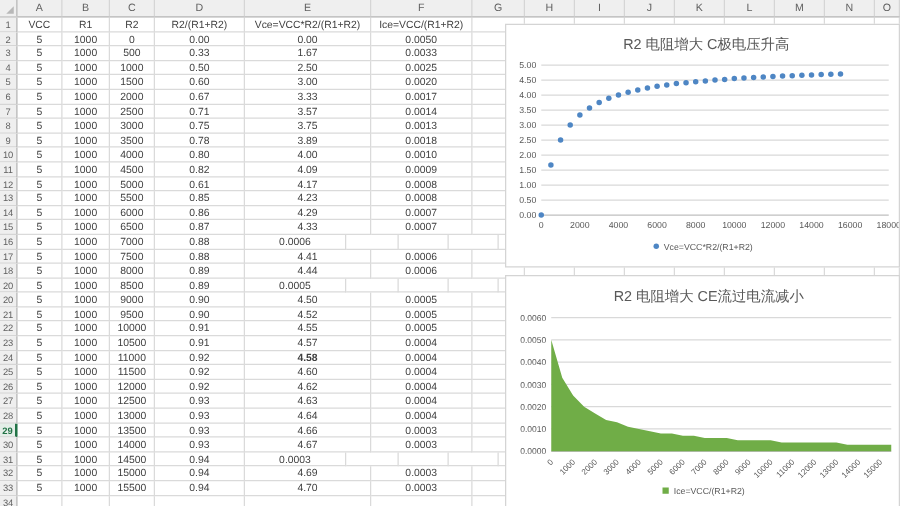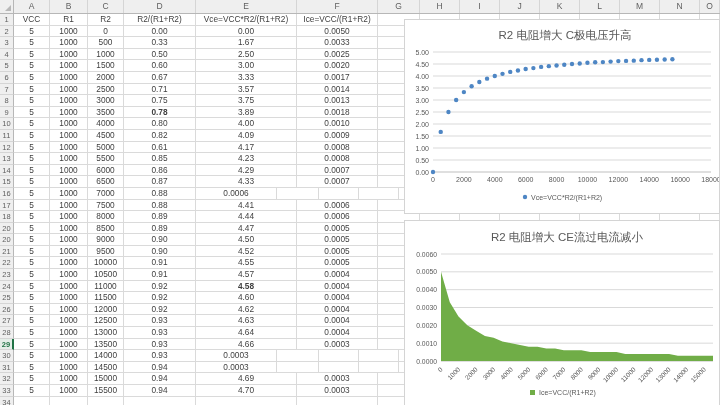--- a/index.html
+++ b/index.html
@@ -220,21 +220,21 @@
         <div class="cell" style="flex: 0 0 40px;"></div>
         <div class="cell" style="flex: 0 0 40px;"></div>
         <div class="cell" style="flex: 0 0 40px;"></div>
         <div class="cell" style="flex: 0 0 20px;"></div>
       </div>
       <div class="row">
         <div class="row-num">9</div>
         <div class="cell" style="flex: 0 0 36px;">5</div>
         <div class="cell" style="flex: 0 0 38px;">1000</div>
         <div class="cell" style="flex: 0 0 36px;">3500</div>
-        <div class="cell" style="flex: 0 0 72px; font-weight: bold;">0.78</div>
+        <div class="cell" style="flex: 0 0 72px;">0.78</div>
         <div class="cell" style="flex: 0 0 101px;">3.89</div>
         <div class="cell" style="flex: 0 0 81px;">0.0018</div>
         <div class="cell" style="flex: 0 0 42px;"></div>
         <div class="cell" style="flex: 0 0 40px;"></div>
         <div class="cell" style="flex: 0 0 40px;"></div>
         <div class="cell" style="flex: 0 0 40px;"></div>
         <div class="cell" style="flex: 0 0 40px;"></div>
         <div class="cell" style="flex: 0 0 40px;"></div>
         <div class="cell" style="flex: 0 0 40px;"></div>
         <div class="cell" style="flex: 0 0 40px;"></div>
@@ -400,21 +400,20 @@
         <div class="cell" style="flex: 0 0 40px;"></div>
         <div class="cell" style="flex: 0 0 40px;"></div>
         <div class="cell" style="flex: 0 0 20px;"></div>
       </div>
       <div class="row">
         <div class="row-num">20</div>
         <div class="cell" style="flex: 0 0 36px;">5</div>
         <div class="cell" style="flex: 0 0 38px;">1000</div>
         <div class="cell" style="flex: 0 0 36px;">8500</div>
         <div class="cell" style="flex: 0 0 72px;">0.89</div>
-        <div class="cell" style="flex: 0 0 101px;">4.47</div>
         <div class="cell" style="flex: 0 0 81px;">0.0005</div>
         <div class="cell" style="flex: 0 0 42px;"></div>
         <div class="cell" style="flex: 0 0 40px;"></div>
         <div class="cell" style="flex: 0 0 40px;"></div>
         <div class="cell" style="flex: 0 0 40px;"></div>
         <div class="cell" style="flex: 0 0 40px;"></div>
         <div class="cell" style="flex: 0 0 40px;"></div>
         <div class="cell" style="flex: 0 0 40px;"></div>
         <div class="cell" style="flex: 0 0 40px;"></div>
         <div class="cell" style="flex: 0 0 20px;"></div>
@@ -598,20 +597,21 @@
         <div class="cell" style="flex: 0 0 40px;"></div>
         <div class="cell" style="flex: 0 0 40px;"></div>
         <div class="cell" style="flex: 0 0 20px;"></div>
       </div>
       <div class="row">
         <div class="row-num">30</div>
         <div class="cell" style="flex: 0 0 36px;">5</div>
         <div class="cell" style="flex: 0 0 38px;">1000</div>
         <div class="cell" style="flex: 0 0 36px;">14000</div>
         <div class="cell" style="flex: 0 0 72px;">0.93</div>
+        <div class="cell" style="flex: 0 0 101px;">4.67</div>
         <div class="cell" style="flex: 0 0 81px;">0.0003</div>
         <div class="cell" style="flex: 0 0 42px;"></div>
         <div class="cell" style="flex: 0 0 40px;"></div>
         <div class="cell" style="flex: 0 0 40px;"></div>
         <div class="cell" style="flex: 0 0 40px;"></div>
         <div class="cell" style="flex: 0 0 40px;"></div>
         <div class="cell" style="flex: 0 0 40px;"></div>
         <div class="cell" style="flex: 0 0 40px;"></div>
         <div class="cell" style="flex: 0 0 40px;"></div>
         <div class="cell" style="flex: 0 0 20px;"></div>

